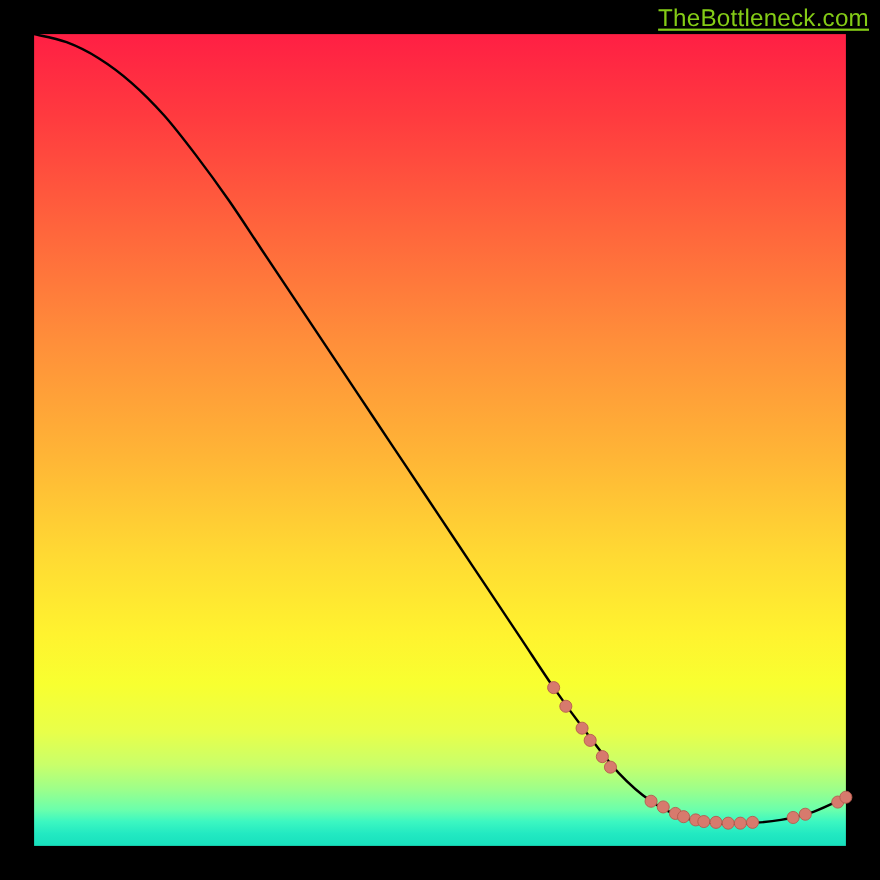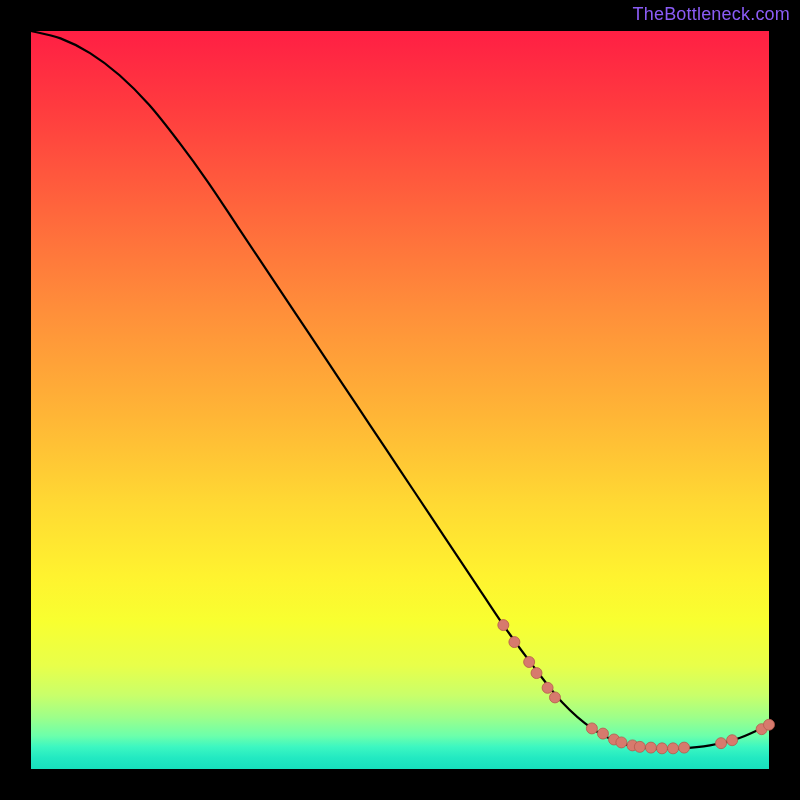--- a/index.html
+++ b/index.html
@@ -14,24 +14,25 @@
   .frame {
     position: relative;
     width: 800px;
     height: 800px;
     background: #000;
   }
   .watermark {
     position: absolute;
     top: 4px;
     right: 10px;
-    color: #8b5cf6;
-    font-size: 18px;
+    color: #84cc16;
+    font-size: 22px;
     font-weight: 500;
     letter-spacing: 0.2px;
+    text-decoration: underline;
   }
   .plot {
     position: absolute;
     left: 31px;
     top: 31px;
     width: 738px;
     height: 738px;
     
     background: linear-gradient(
       to bottom,

